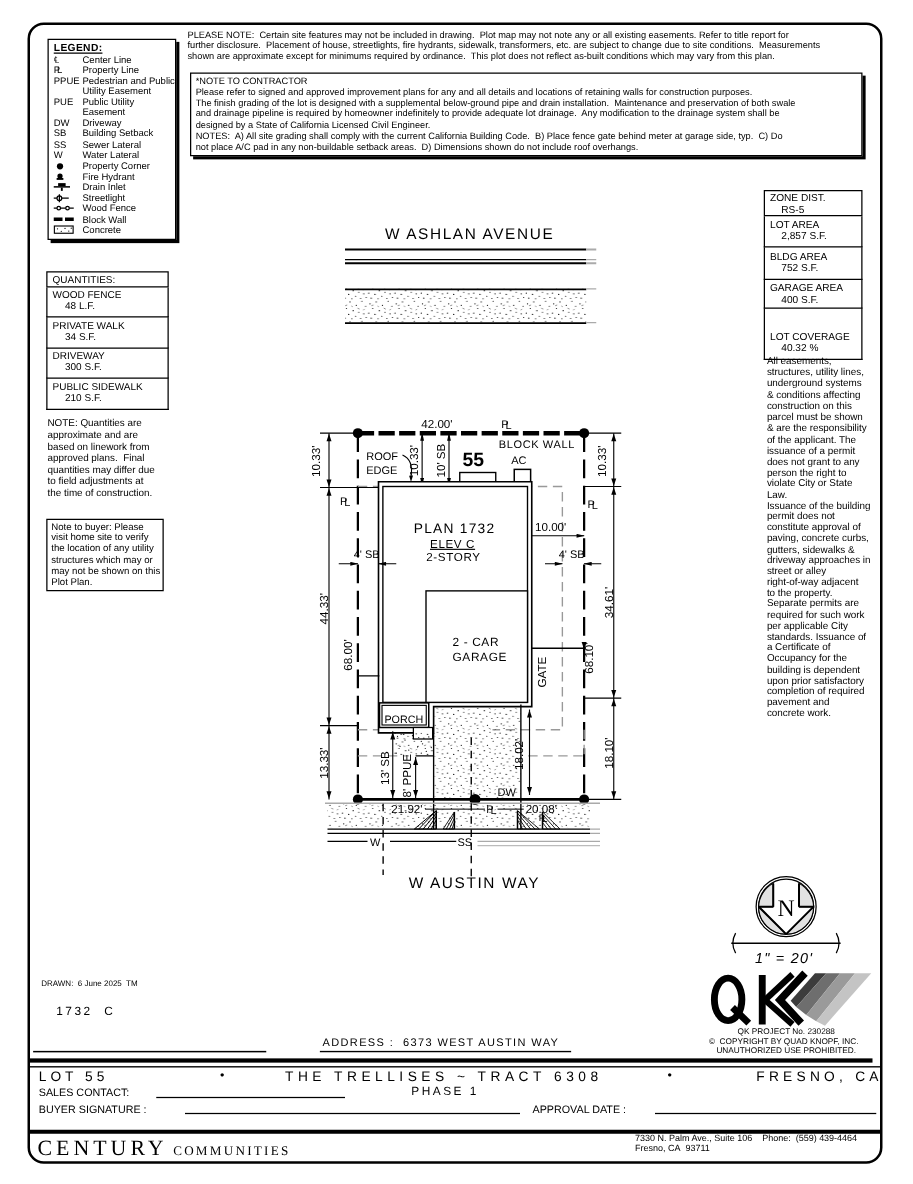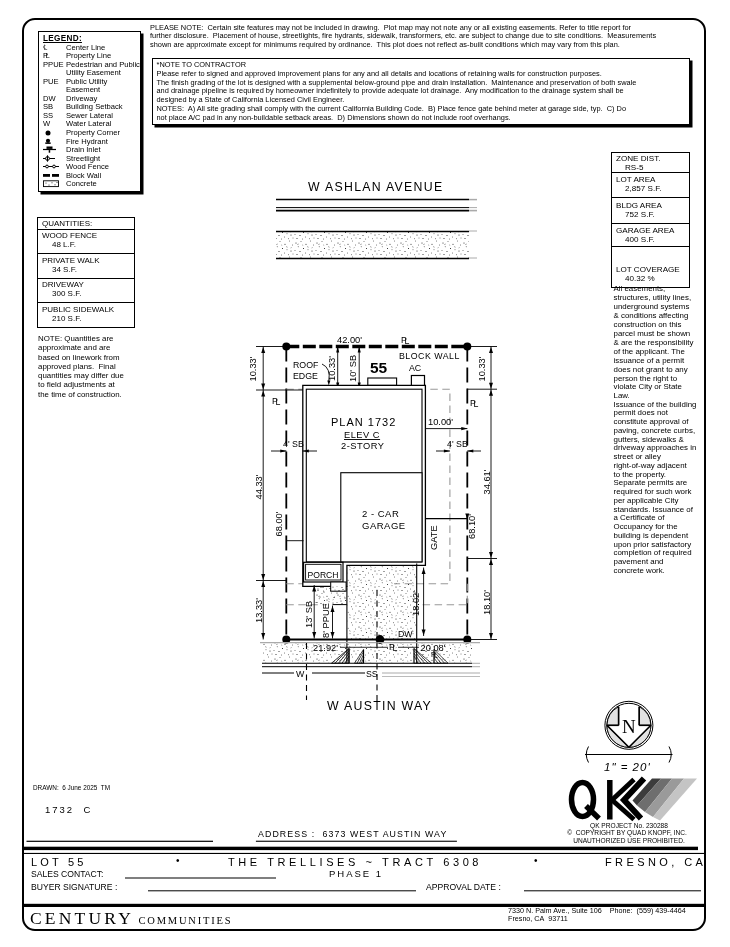--- a/index.html
+++ b/index.html
@@ -140,20 +140,21 @@
 <div style="position:absolute;left:37px;top:216.5px;width:98px;font-size:8px;white-space:nowrap;">
  <div style="border:1.2px solid #000;height:10px;padding:1px 0 0 4px;">QUANTITIES:</div>
  <div style="border:1.2px solid #000;border-top:none;height:22px;padding:1.5px 0 0 4px;">WOOD FENCE<br><span style="padding-left:10px;">48 L.F.</span></div>
  <div style="border:1.2px solid #000;border-top:none;height:22px;padding:1.5px 0 0 4px;">PRIVATE WALK<br><span style="padding-left:10px;">34 S.F.</span></div>
  <div style="border:1.2px solid #000;border-top:none;height:22px;padding:1.5px 0 0 4px;">DRIVEWAY<br><span style="padding-left:10px;">300 S.F.</span></div>
  <div style="border:1.2px solid #000;border-top:none;height:22px;padding:1.5px 0 0 4px;">PUBLIC SIDEWALK<br><span style="padding-left:10px;">210 S.F.</span></div>
 </div>
 
 <div class="t" style="left:38px;top:334px;font-size:7.9px;line-height:9.25px;">NOTE: Quantities are<br>approximate and are<br>based on linework from<br>approved plans.&nbsp; Final<br>quantities may differ due<br>to field adjustments at<br>the time of construction.</div>
 
+<div class="box" style="left:37px;top:414.5px;width:89px;height:54px;padding:2px 0 0 3px;font-size:7.7px;line-height:8.9px;">Note to buyer: Please<br>visit home site to verify<br>the location of any utility<br>structures which may or<br>may not be shown on this<br>Plot Plan.</div>
 <svg width="730" height="947" viewBox="0 0 730 947" style="position:absolute;left:0;top:0;" font-family="Liberation Sans, sans-serif" fill="#000">
 <defs>
 <pattern id="stip" width="21" height="16" patternUnits="userSpaceOnUse">
 <circle cx="2" cy="3" r="0.5"></circle>
           <circle cx="7" cy="1.5" r="0.45"></circle>
           <circle cx="12" cy="4.2" r="0.5"></circle>
           <circle cx="16.5" cy="1" r="0.45"></circle>
           <circle cx="19.5" cy="5" r="0.45"></circle>
           <circle cx="4.2" cy="6.8" r="0.45"></circle>
           <circle cx="9.5" cy="8.5" r="0.5"></circle>

